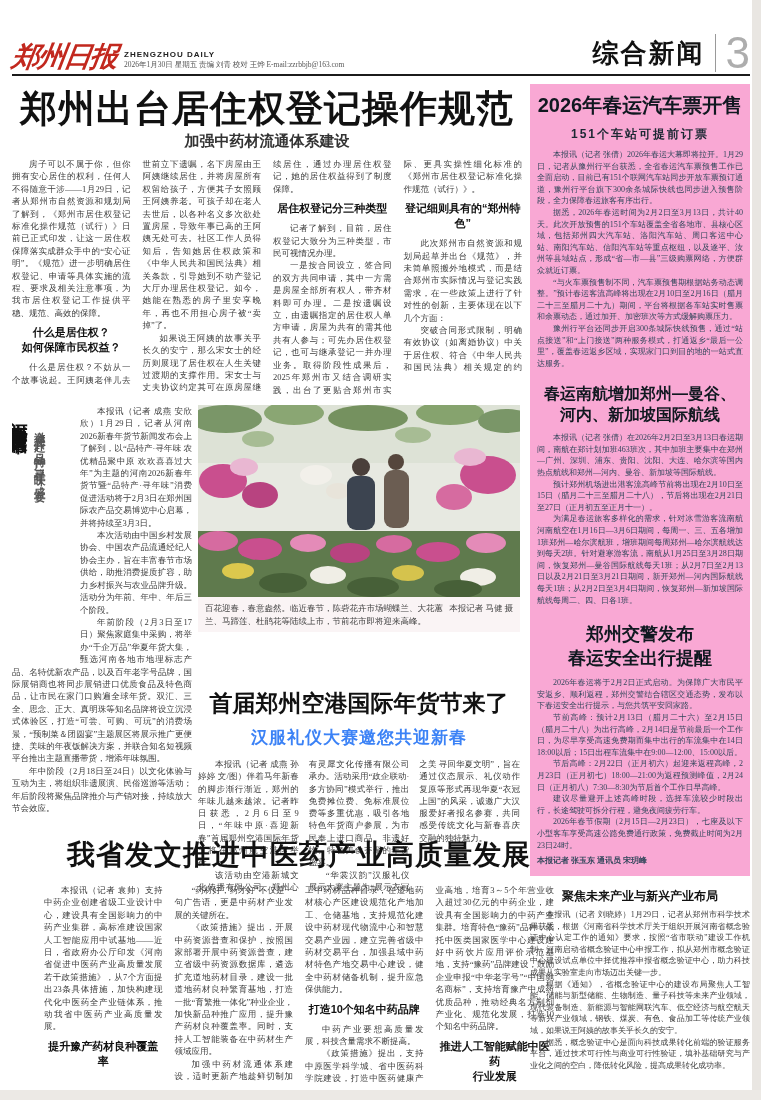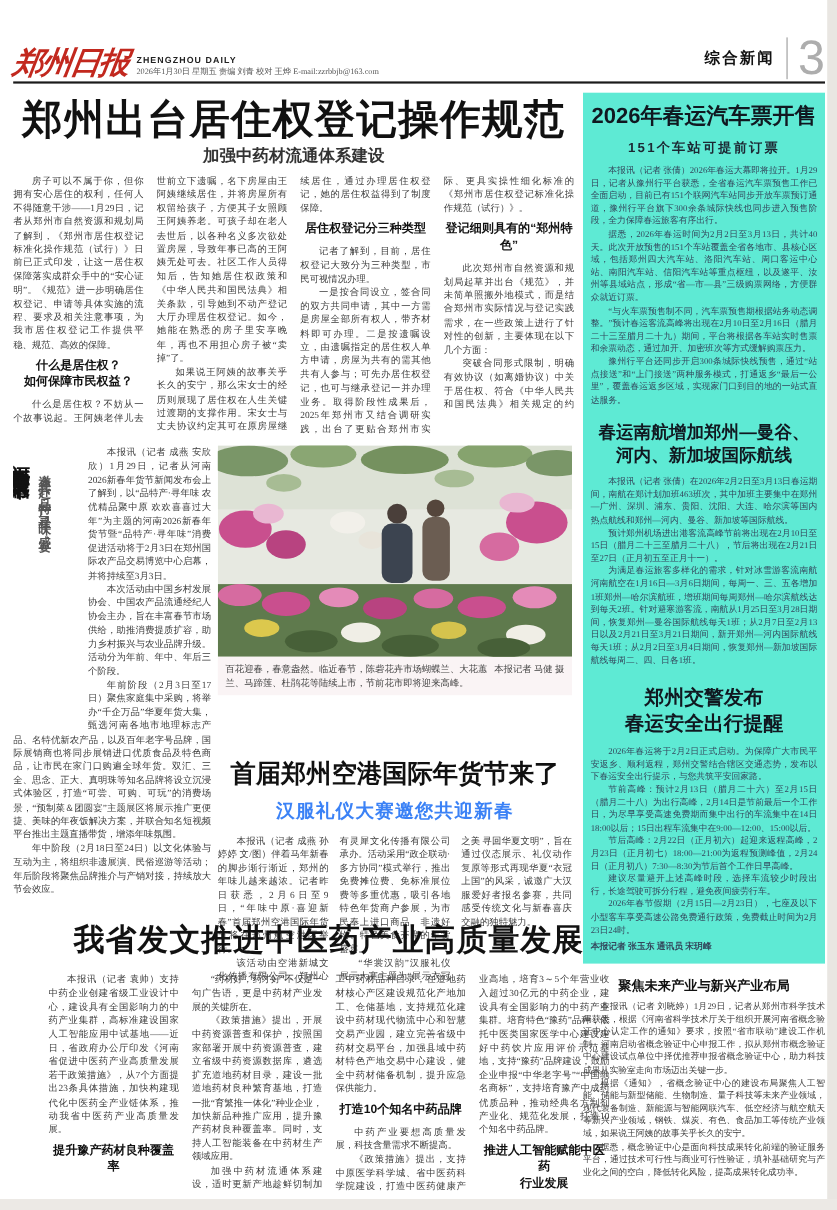--- a/index.html
+++ b/index.html
@@ -11,21 +11,21 @@
   
   .masthead{position:absolute;left:12px;top:36px;width:738px;height:38px;
             border-bottom:2px solid #1b1b1b;display:flex;align-items:flex-end;justify-content:space-between;}
   .mh-left{display:flex;align-items:flex-end;gap:8px;padding-bottom:3px;}
   .logo{font-family:"DejaVu Serif",serif;font-weight:bold;font-style:italic;
         font-size:28px;line-height:28px;color:#c2281e;letter-spacing:-2px;transform:skewX(-8deg);}
   .mh-meta{padding-bottom:1px;}
   .mh-en{font-family:"Liberation Sans",sans-serif;font-size:8px;font-weight:bold;letter-spacing:1px;color:#222;}
   .mh-date{font-size:7.5px;color:#555;margin-top:1px;}
   .mh-right{display:flex;align-items:center;gap:10px;padding-bottom:2px;}
-  .section-name{font-family:"Liberation Sans",sans-serif;font-size:14px;font-weight:bold;color:#111;letter-spacing:2px;}
+  .section-name{font-family:"Liberation Sans",sans-serif;font-size:26px;font-weight:bold;color:#111;letter-spacing:2px;}
   .vline{width:1px;height:38px;background:#9a9a9a;}
   .page-no{font-family:"Liberation Sans",sans-serif;font-size:44px;line-height:38px;color:#adadad;}
 
   
   .lead-hl{position:absolute;left:12px;top:84px;width:510px;text-align:center;
            font-family:"Liberation Sans",sans-serif;font-weight:bold;font-size:37px;
            letter-spacing:1px;color:#111;}
   .lead-sub{position:absolute;left:12px;top:132px;width:510px;text-align:center;
             font-family:"Liberation Sans",sans-serif;font-size:15px;font-weight:bold;color:#333;}
   .lead-body{position:absolute;left:12px;top:158px;width:510px;height:240px;overflow:hidden;
@@ -56,21 +56,21 @@
            font-size:8.5px;line-height:12.3px;text-align:justify;}
 
   
   .tcm{position:absolute;left:12px;top:836px;width:510px;margin-left:32px;}
   .tcm-hl{font-family:"Liberation Sans",sans-serif;font-weight:bold;font-size:28px;text-align:center;color:#111;letter-spacing:1px;}
   .tcm-body{margin-top:10px;height:205px;overflow:hidden;column-count:4;column-gap:12px;
             font-size:8.5px;line-height:12.4px;text-align:justify;}
 
   
   .rightcol{position:absolute;left:530px;top:84px;width:220px;height:1008px;overflow:hidden;}
-  .panel-blue{background:#5eead4;padding:8px 7px 10px;color:#33475c;}
+  .panel-blue{background:#f9a8d4;padding:8px 7px 10px;color:#33475c;}
   .r-hl1{font-family:"Liberation Sans",sans-serif;font-weight:bold;font-size:20px;text-align:center;color:#101820;}
   .r-sub1{font-family:"Liberation Sans",sans-serif;font-weight:bold;font-size:12px;text-align:center;
           letter-spacing:2px;margin:7px 0 6px;color:#1c2833;}
   .r-body{font-size:8px;line-height:11.6px;text-align:justify;}
   .r-body p{margin:0;text-indent:2em;}
   .r-hl2{font-family:"Liberation Sans",sans-serif;font-weight:bold;font-size:16px;line-height:21px;
          text-align:center;color:#101820;margin:14px 0 7px;white-space:pre-line;}
   .r-hl3{font-family:"Liberation Sans",sans-serif;font-weight:bold;font-size:18px;line-height:24px;
          text-align:center;color:#101820;margin:16px 0 7px;white-space:pre-line;}
   .r-byline{text-align:left;font-weight:bold;font-size:8px;margin-top:4px;}

